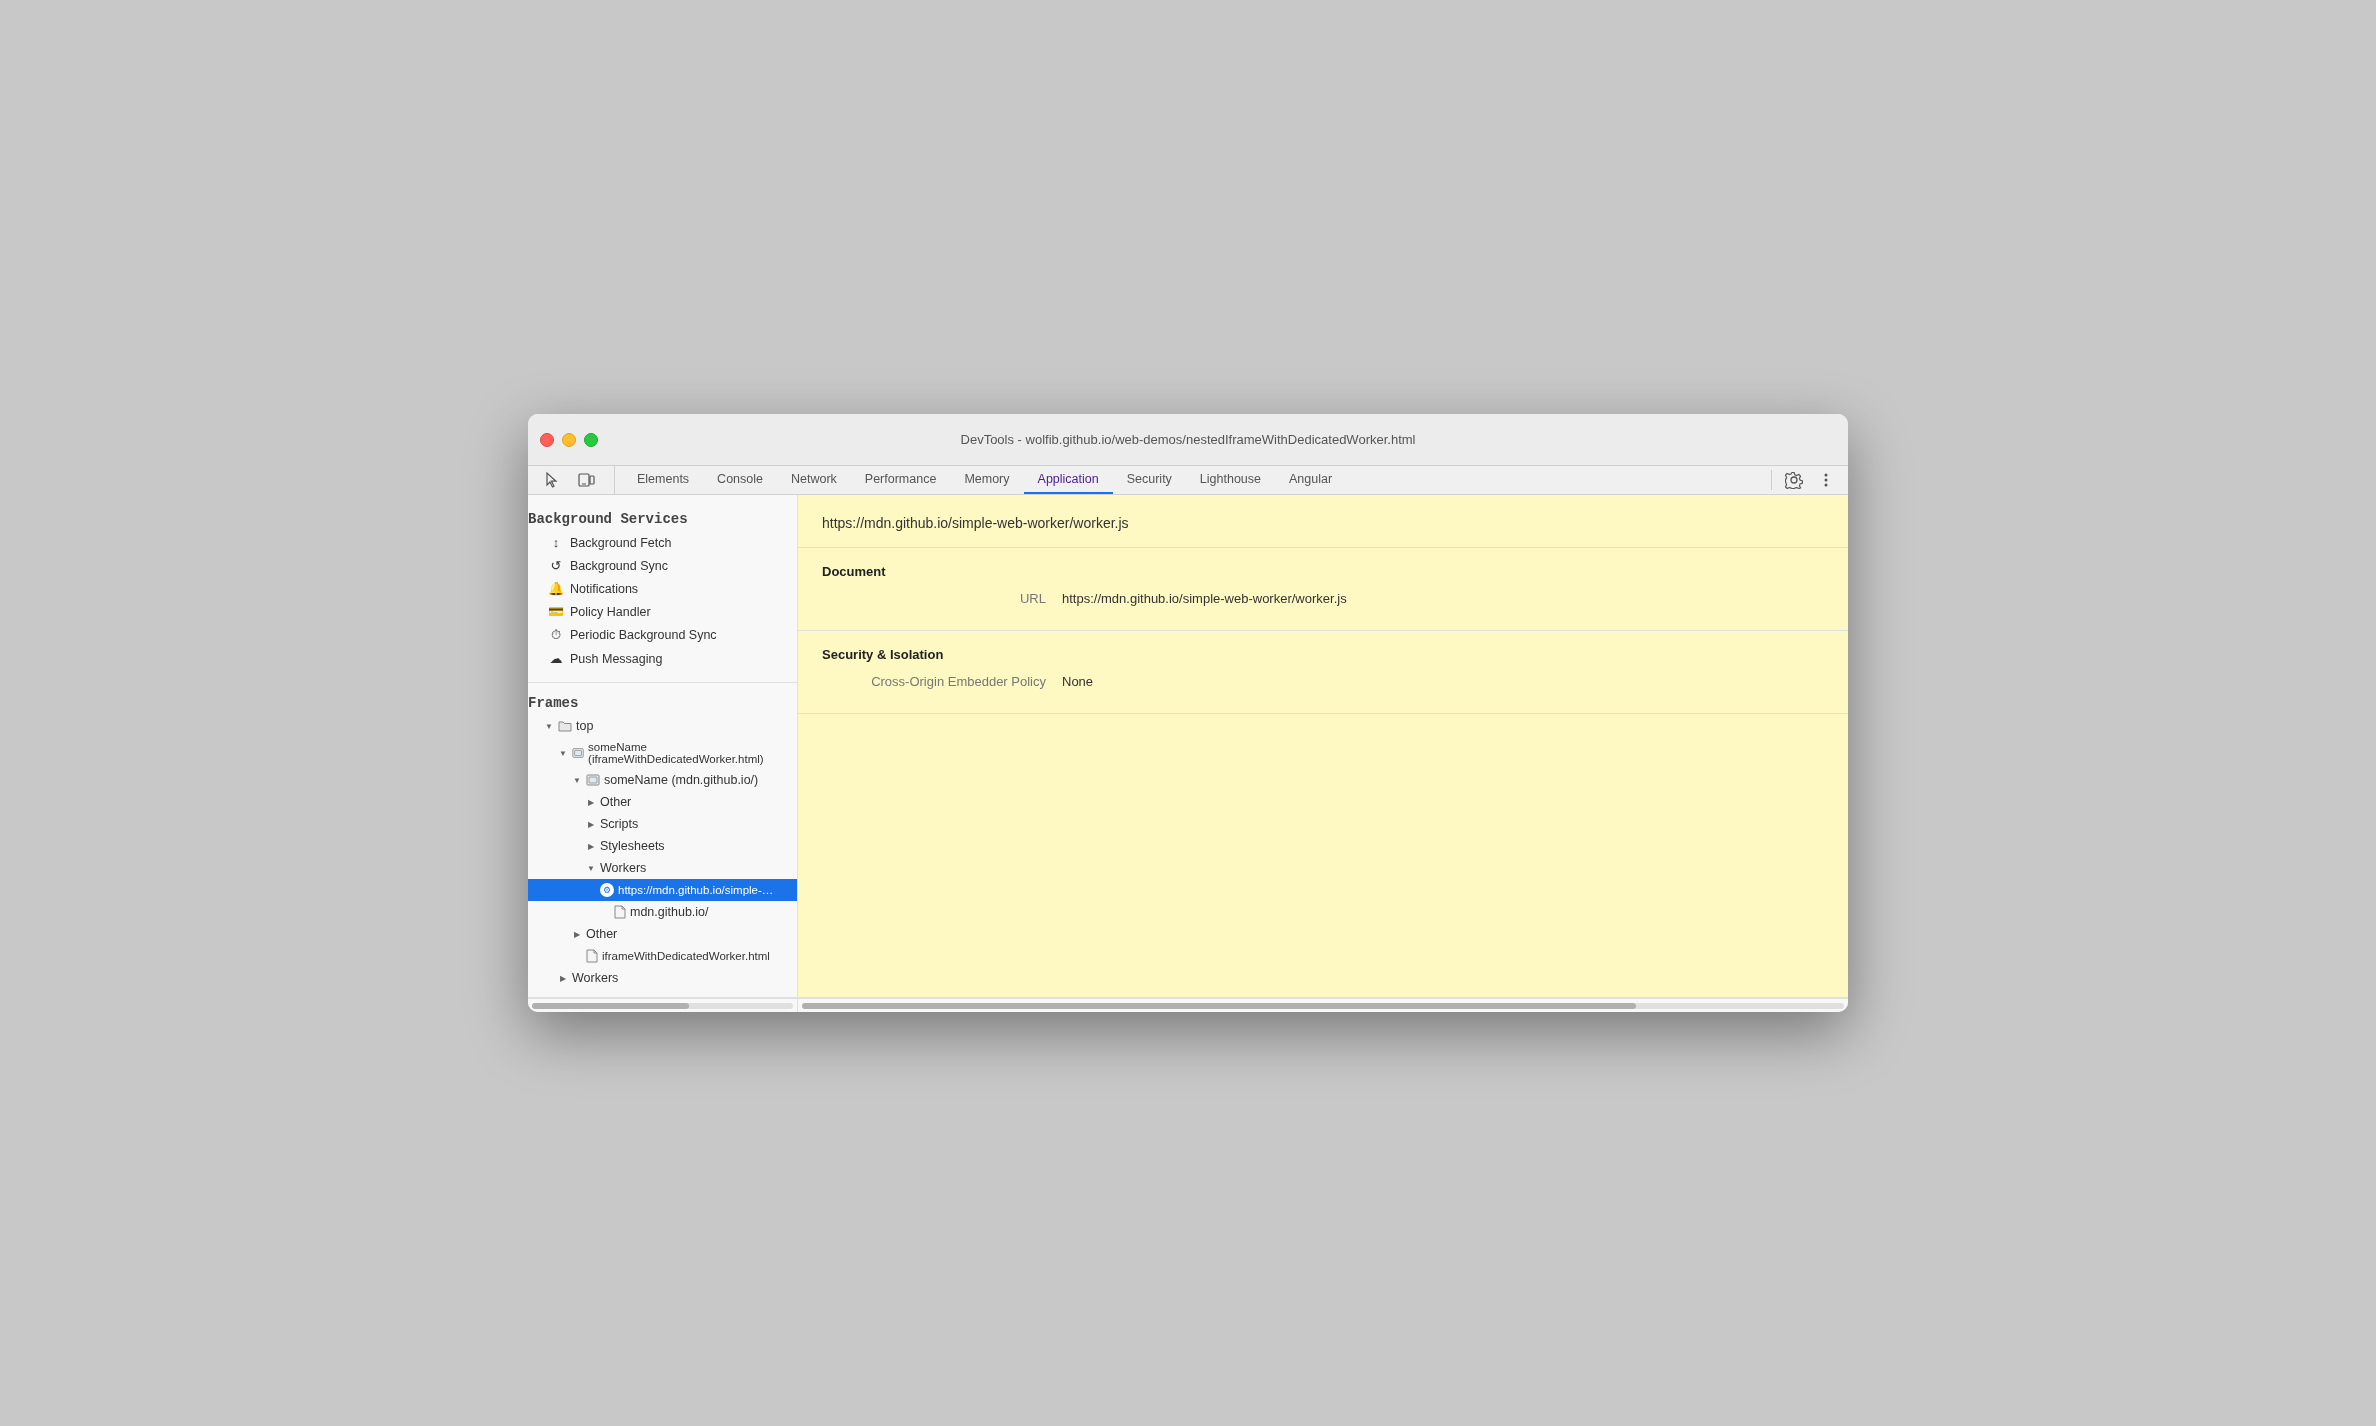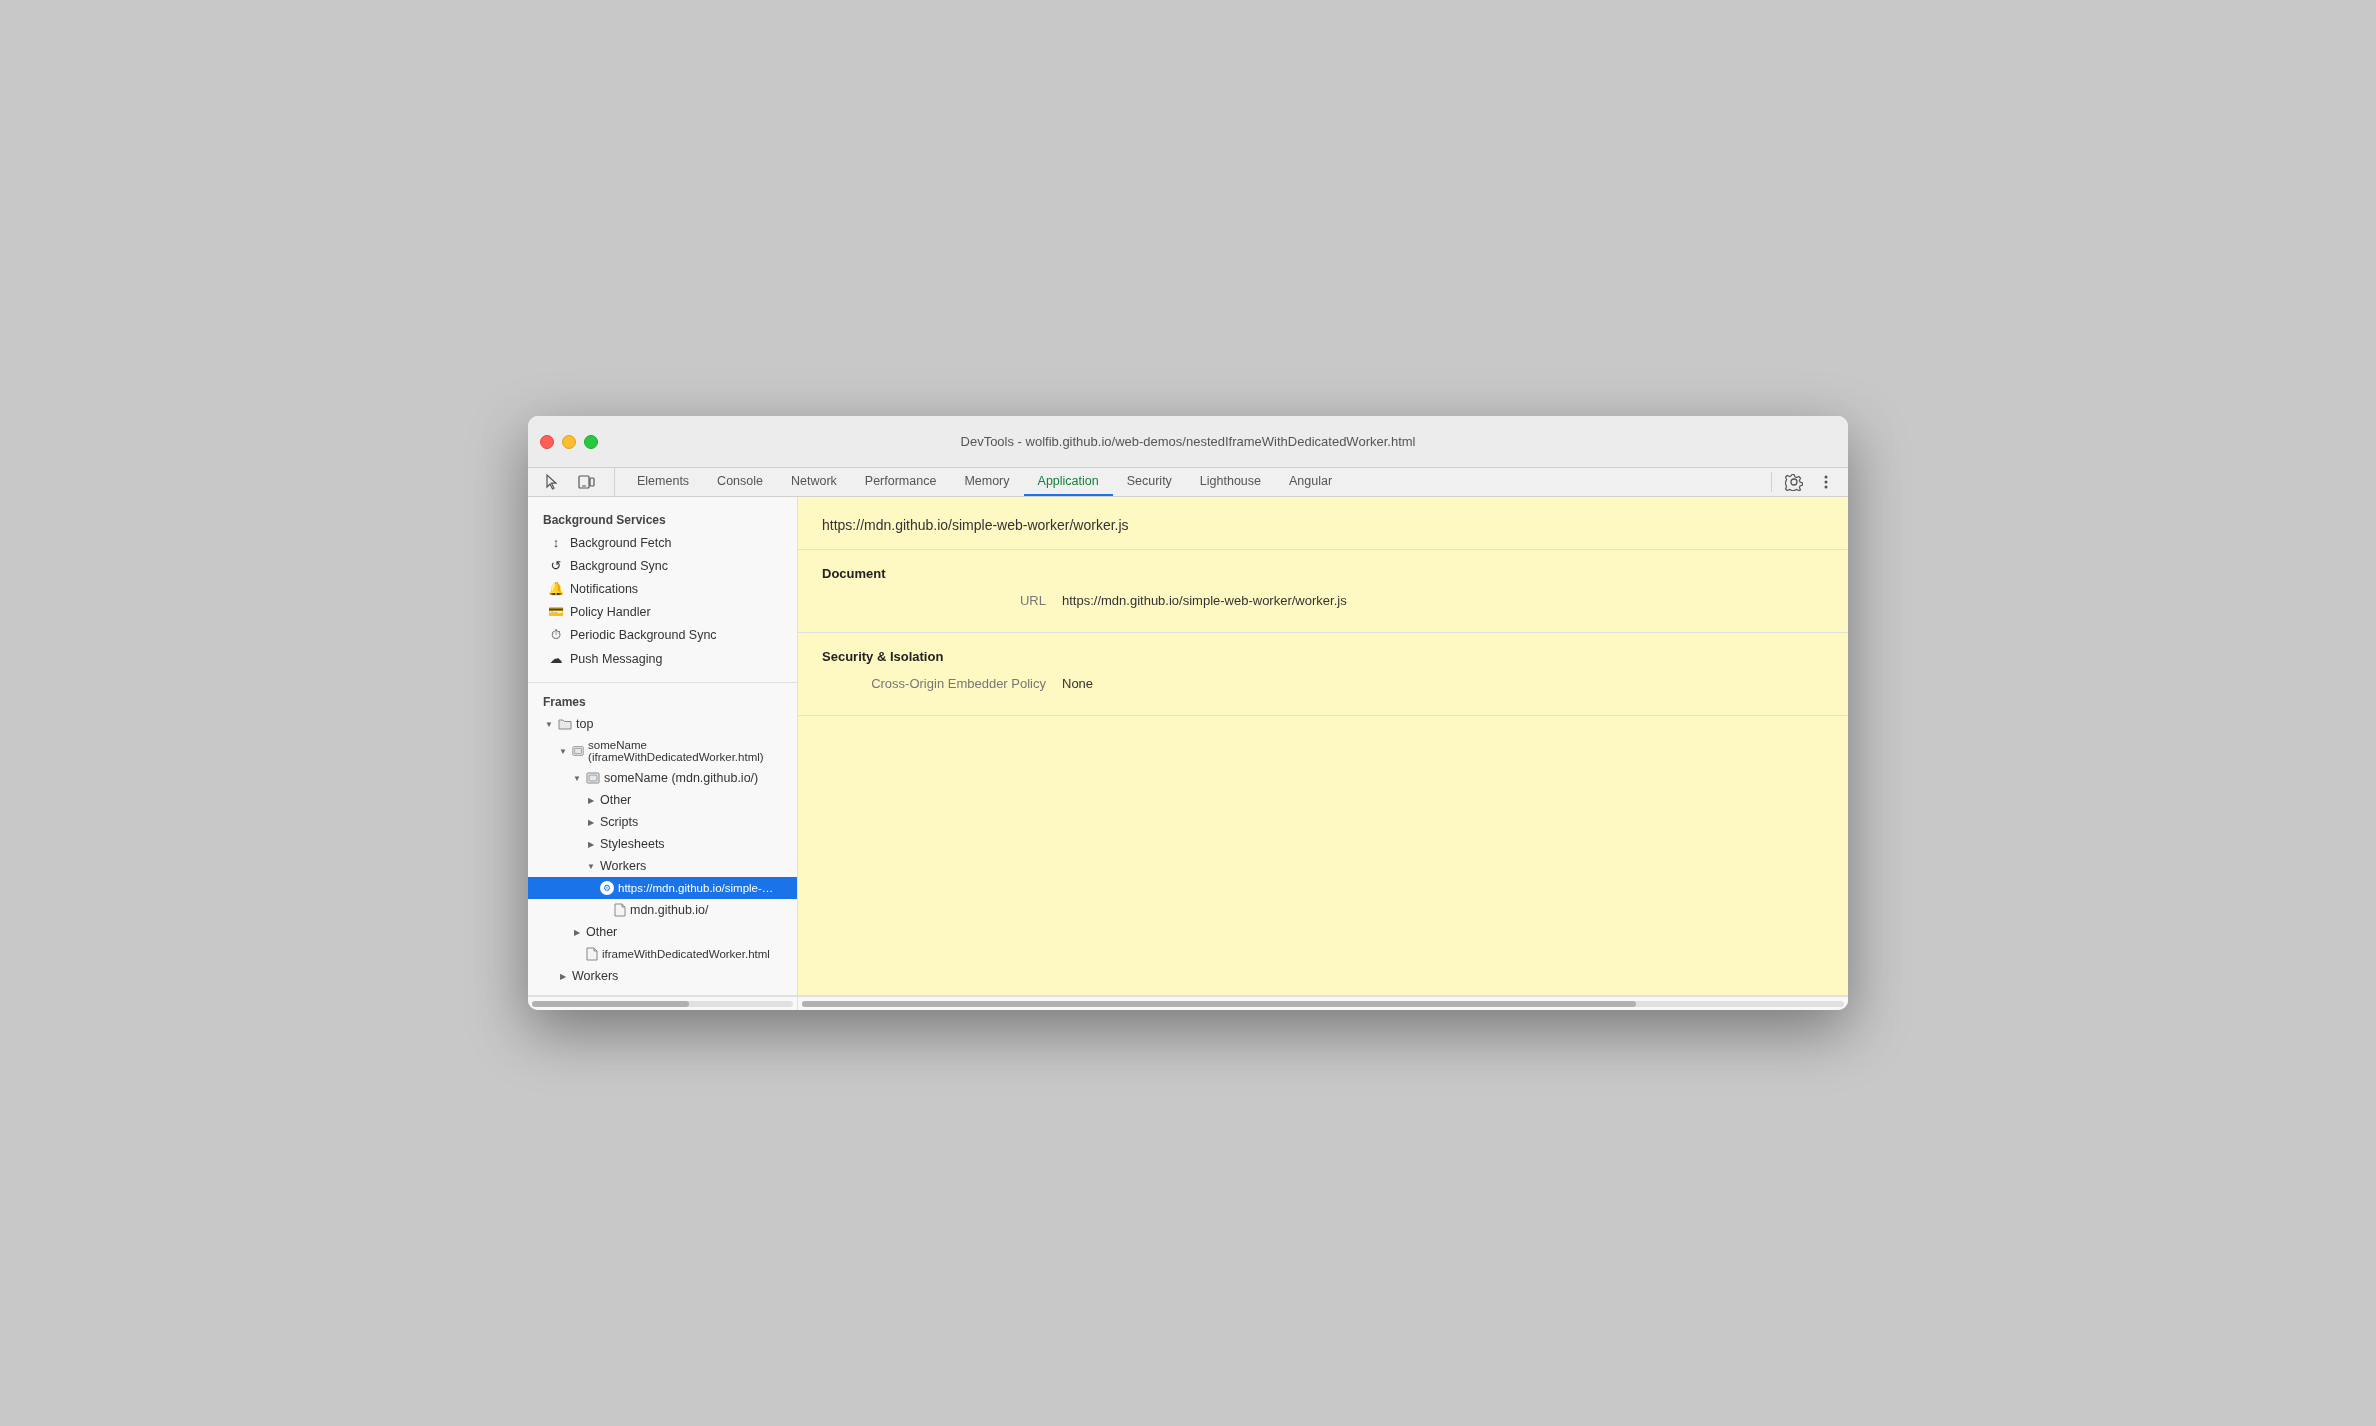--- a/index.html
+++ b/index.html
@@ -95,21 +95,21 @@
       display: flex;
       align-items: center;
       font-size: 12.5px;
       color: #555;
       cursor: pointer;
       border-bottom: 2px solid transparent;
       white-space: nowrap;
       position: relative;
     }
     .tab.active {
-      color: #15803d;
+      color: #4c1d95;
       border-bottom: 2px solid #1a73e8;
       margin-top: 43px;
     }
     .toolbar-actions {
       display: flex;
       align-items: center;
       gap: 4px;
       margin-left: auto;
     }
     .icon-btn {
@@ -139,24 +139,25 @@
     .sidebar {
       width: 270px;
       min-width: 270px;
       background: #f8f8f8;
       border-right: 1px solid #e0e0e0;
       overflow-y: auto;
       padding: 8px 0;
       font-size: 12.5px;
     }
     .sidebar-section-title {
-      font-size: 12px;
+      font-size: 14px;
       color: #444;
       font-weight: 600;
-      padding: 8px 12px 4px 15px;
+      padding: 8px 12px 4px 0;
+      font-family: Liberation Mono, monospace;
     }
     .sidebar-item {
       display: flex;
       align-items: center;
       padding: 4px 12px 4px 20px;
       cursor: pointer;
       color: #333;
       gap: 6px;
       font-size: 12.5px;
     }

